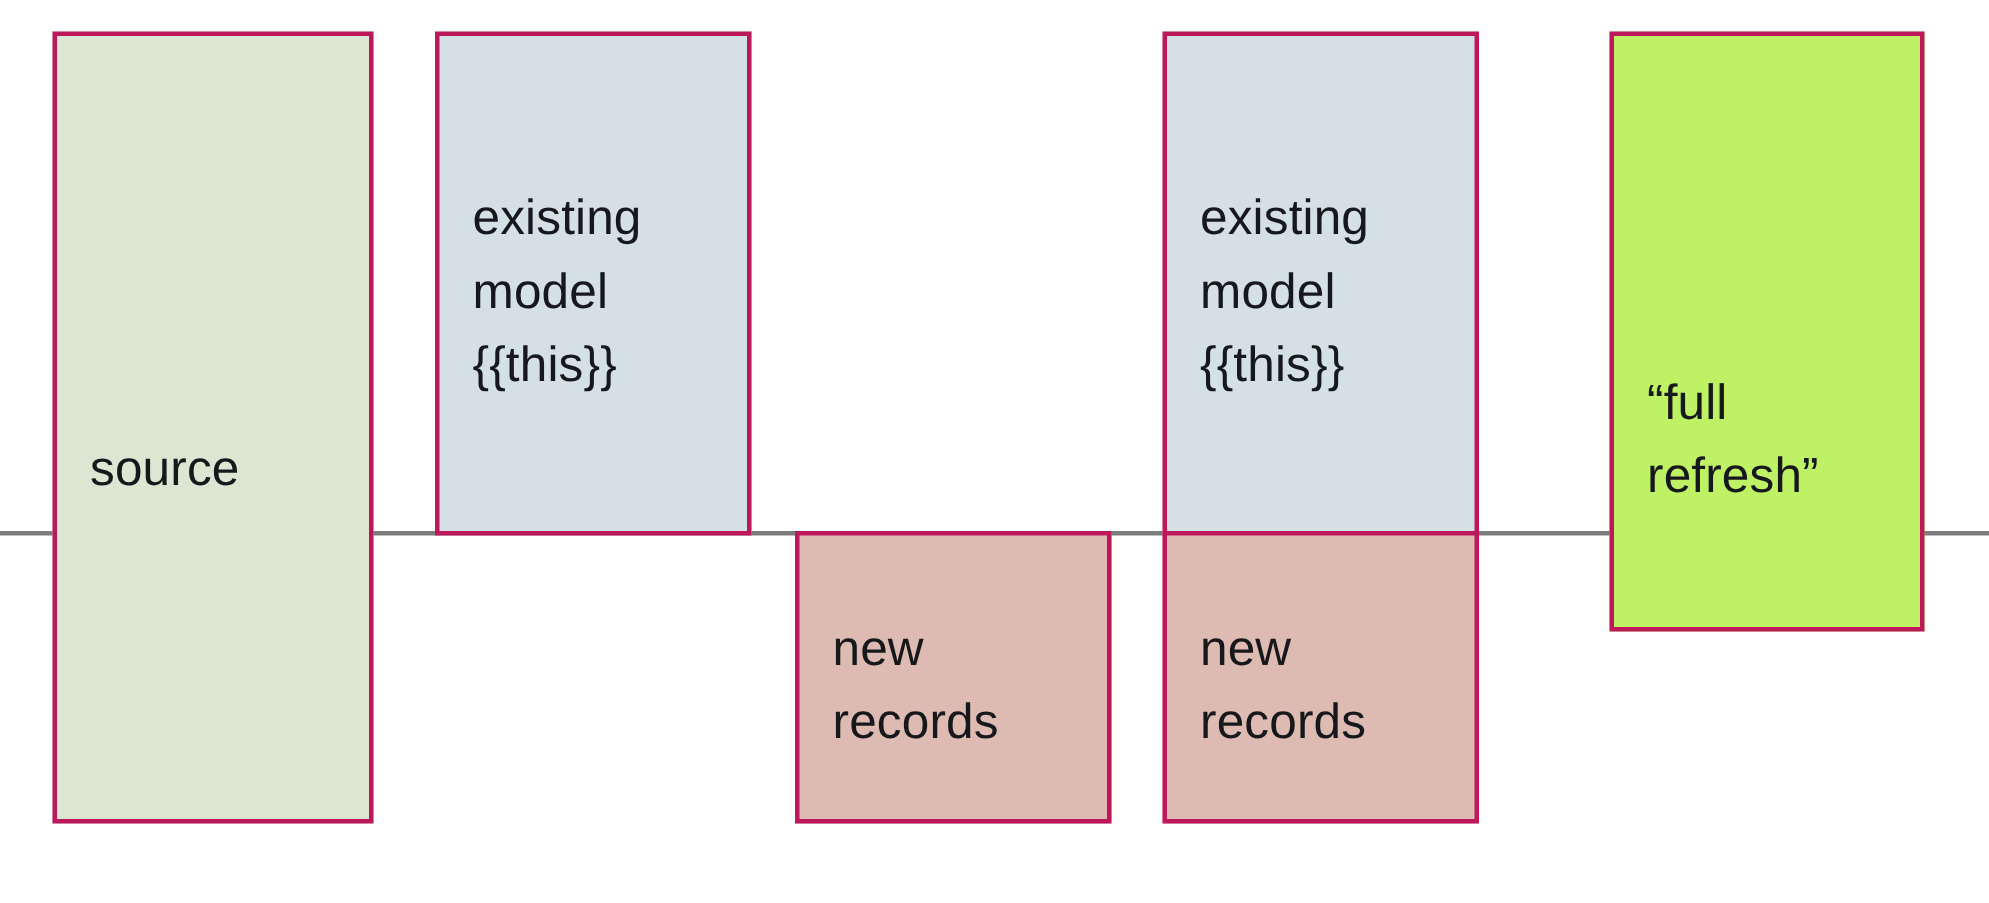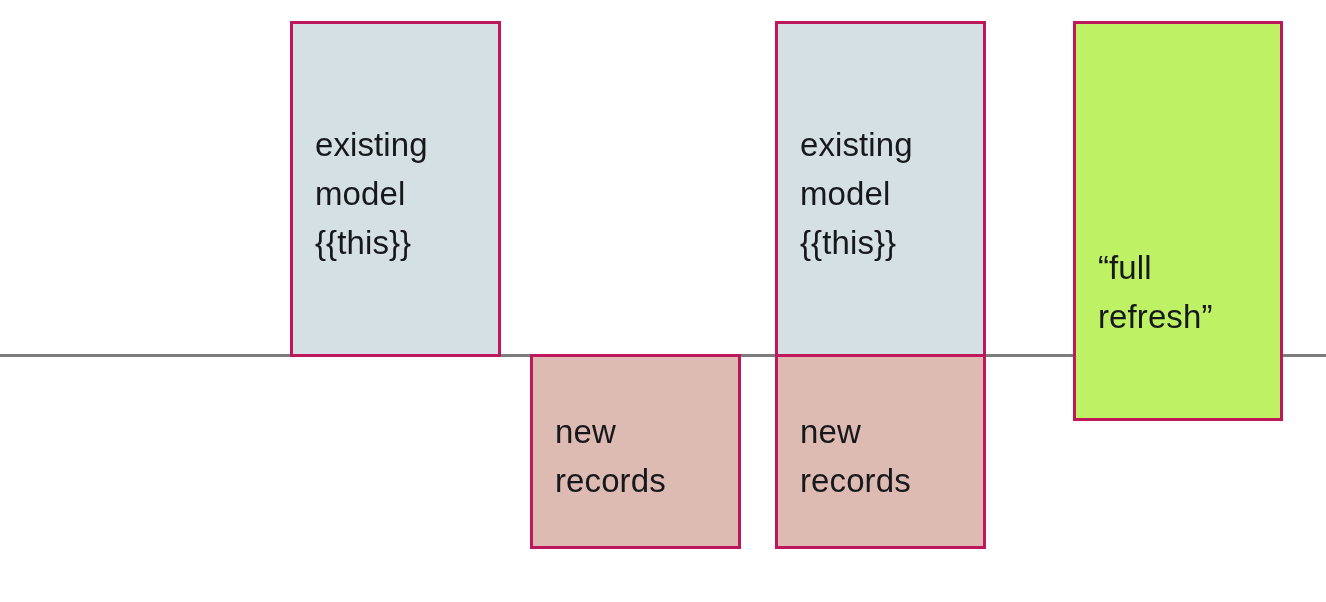--- a/index.html
+++ b/index.html
@@ -102,20 +102,23 @@
   }
   #block-full-refresh .label { top: 219px; }
 </style>
 </head>
 <body>
 
 <div id="canvas">
 
   <div class="baseline" style="top:354px;"></div>
 
+  <div class="block" id="block-source">
+    <div class="label">source</div>
+  </div>
 
   <div class="block" id="block-existing-model-1">
     <div class="label">existing
 model
 {{this}}</div>
   </div>
 
   <div class="block" id="block-new-records-1">
     <div class="label">new
 records</div>

